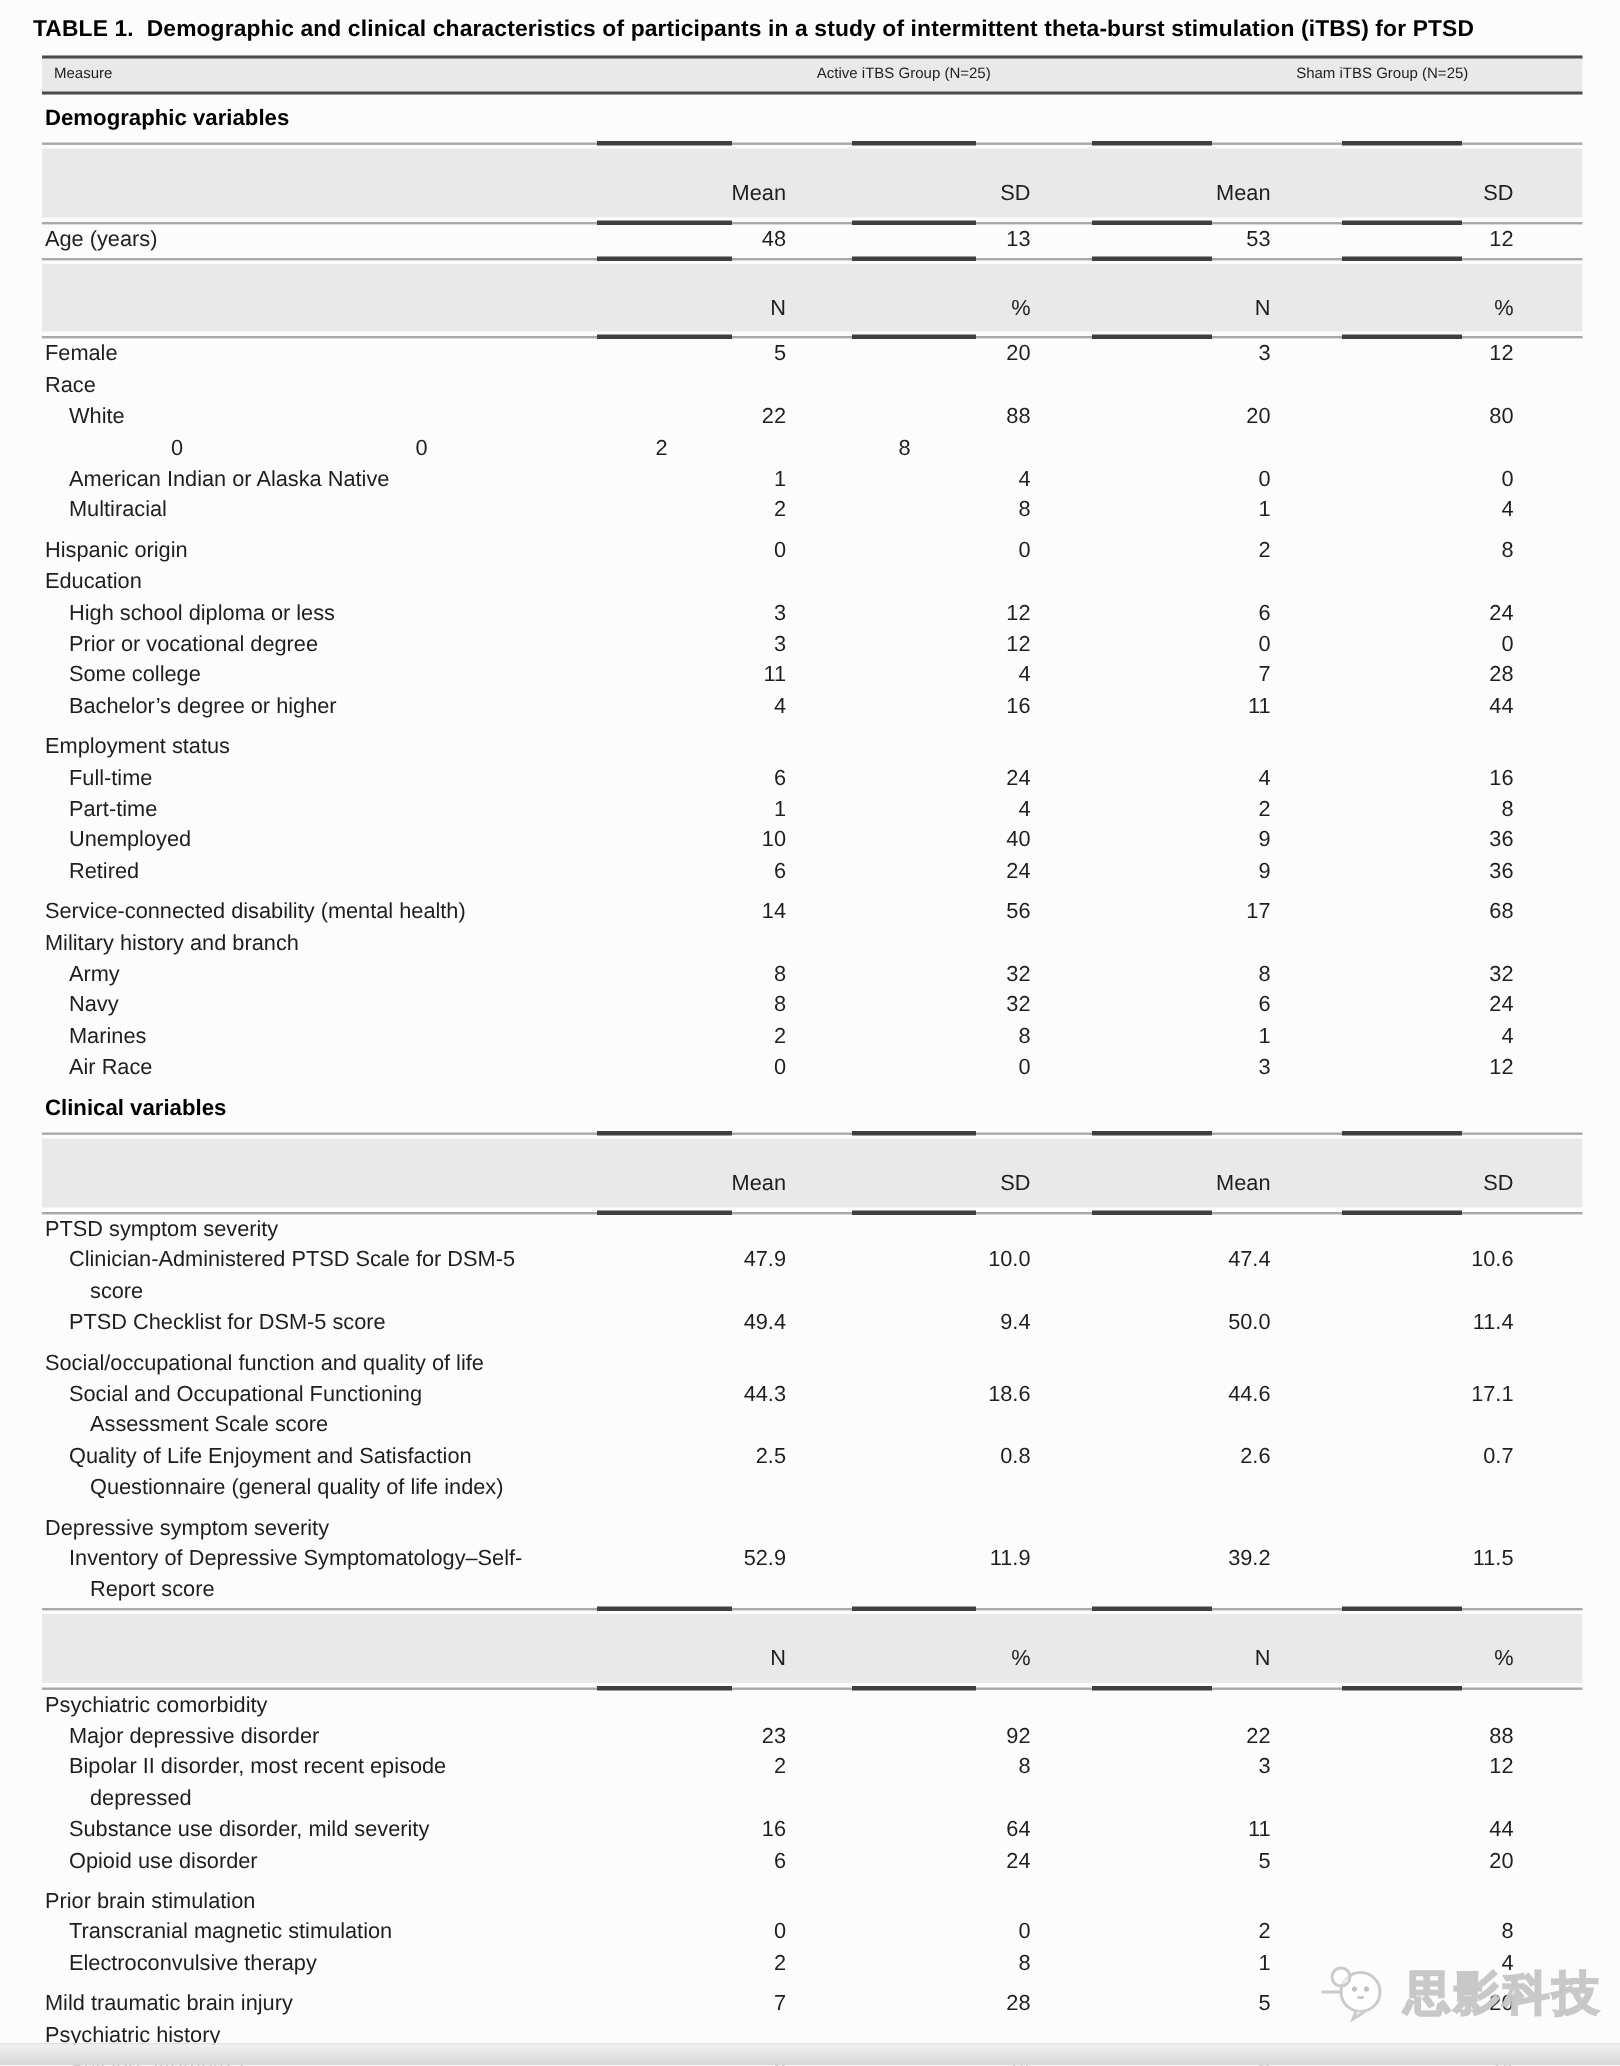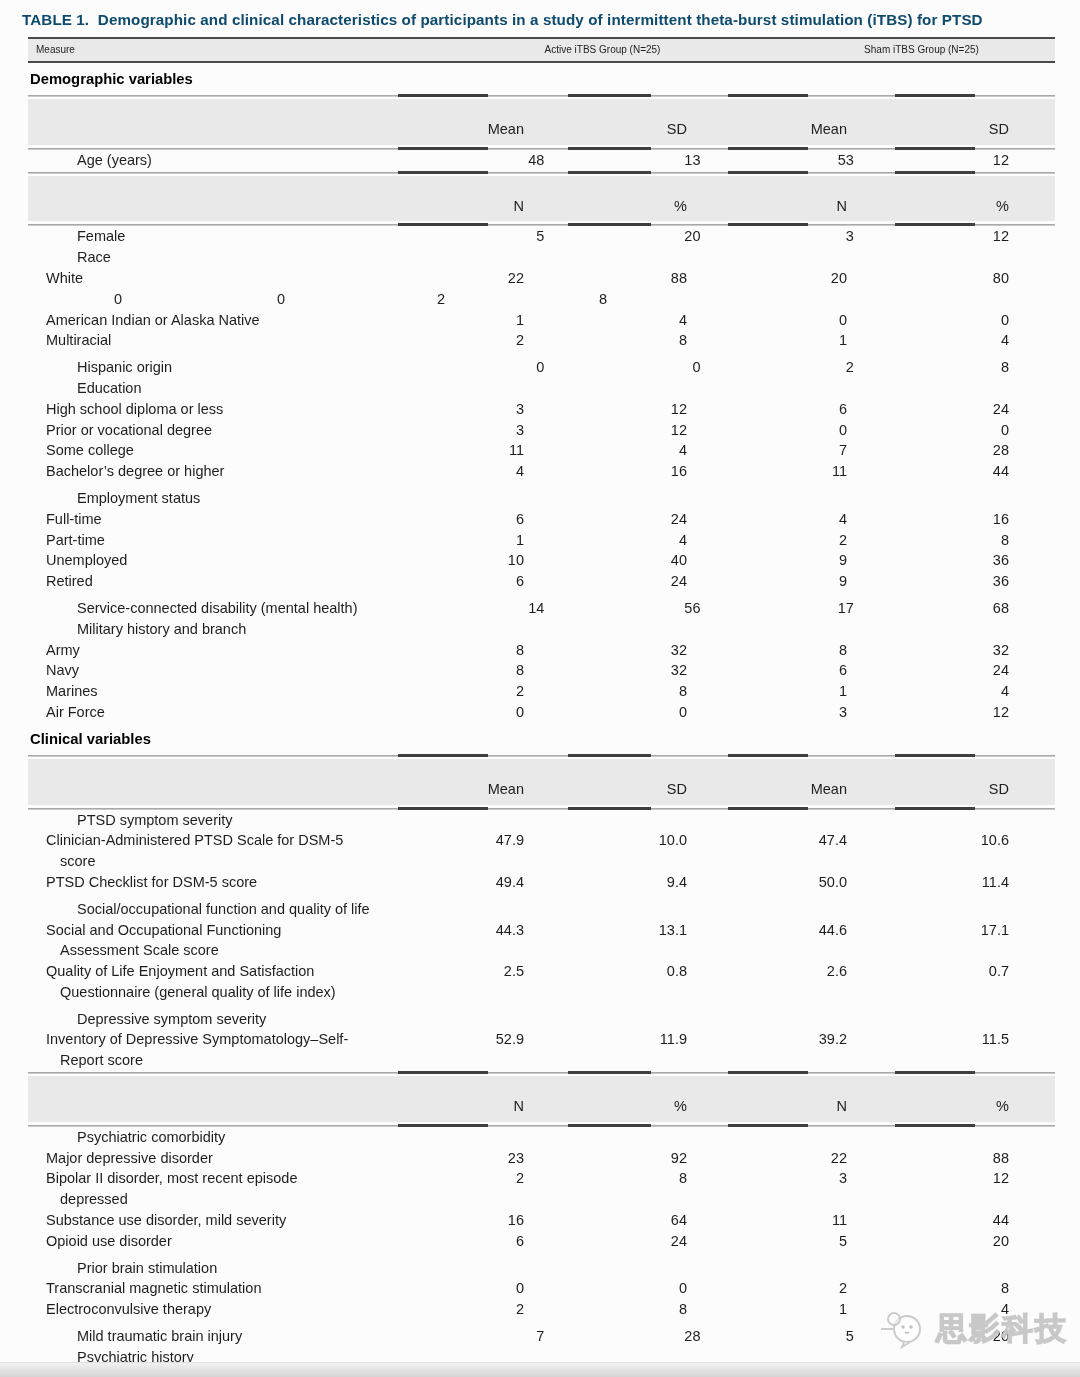--- a/index.html
+++ b/index.html
@@ -15,21 +15,21 @@
     background: #fcfcfc;
     overflow: hidden;
   }
   .content { padding: 9px 25px 0 22px; }
   .page-title {
     font-size: 15.2px;
     font-weight: 700;
     letter-spacing: 0.1px;
     white-space: pre-wrap;
     padding: 2px 0 9px 0;
-    color: #0c4a6e;
+    color: #000000;
   }
   .table { margin-left: 6px; width: 1027px; }
 
   
   .header-band {
     display: flex;
     align-items: center;
     background: var(--band-bg, #e9e9e9);
     border-top: 2.5px solid var(--header-rule, #4a4a4a);
     border-bottom: 2.5px solid var(--header-rule, #4a4a4a);
@@ -72,21 +72,21 @@
     display: flex;
     background: var(--band-bg, #e9e9e9);
     padding: 20px 0 5px 0;
     font-size: 14.5px;
   }
 
   
   .row { display: flex; align-items: flex-start; line-height: 20.8px; font-size: 14.5px; }
   .row.gap { margin-top: 6px; }
   .cell-m { width: 402px; box-sizing: border-box; white-space: pre-line; }
-  .cell-m.lvl0 { padding-left: 2px; margin-left: 47px; }
+  .cell-m.lvl0 { padding-left: 2px; }
   .cell-m.lvl1 { padding-left: 32px; text-indent: -14px; }
   .cell-n { box-sizing: border-box; text-align: right; line-height: 20.8px; }
   .c1 { width: 130px; padding-right: 36px; }
   .c2 { width: 163px; padding-right: 36px; }
   .c3 { width: 160px; padding-right: 36px; }
   .c4 { width: 172px; padding-right: 46px; }
 
   .bottom-rule {
     height: 2.5px;
     background: #3a3a3a;
@@ -321,21 +321,21 @@
     <div class="cell-n c4">24</div>
   </div>
           <div class="row">
     <div class="cell-m lvl1">Marines</div>
     <div class="cell-n c1">2</div>
     <div class="cell-n c2">8</div>
     <div class="cell-n c3">1</div>
     <div class="cell-n c4">4</div>
   </div>
           <div class="row">
-    <div class="cell-m lvl1">Air Force</div>
+    <div class="cell-m lvl1">Air Race</div>
     <div class="cell-n c1">0</div>
     <div class="cell-n c2">0</div>
     <div class="cell-n c3">3</div>
     <div class="cell-n c4">12</div>
   </div>
           <div class="section-heading">Clinical variables</div>
           <div class="band-block">
     <div class="edge-strip"></div>
     <div class="stat-band">
       <div class="cell-m"></div>
@@ -372,21 +372,21 @@
     <div class="cell-m lvl0">Social/occupational function and quality of life</div>
     <div class="cell-n c1"></div>
     <div class="cell-n c2"></div>
     <div class="cell-n c3"></div>
     <div class="cell-n c4"></div>
   </div>
           <div class="row">
     <div class="cell-m lvl1">Social and Occupational Functioning
 Assessment Scale score</div>
     <div class="cell-n c1">44.3</div>
-    <div class="cell-n c2">13.1</div>
+    <div class="cell-n c2">18.6</div>
     <div class="cell-n c3">44.6</div>
     <div class="cell-n c4">17.1</div>
   </div>
           <div class="row">
     <div class="cell-m lvl1">Quality of Life Enjoyment and Satisfaction
 Questionnaire (general quality of life index)</div>
     <div class="cell-n c1">2.5</div>
     <div class="cell-n c2">0.8</div>
     <div class="cell-n c3">2.6</div>
     <div class="cell-n c4">0.7</div>

